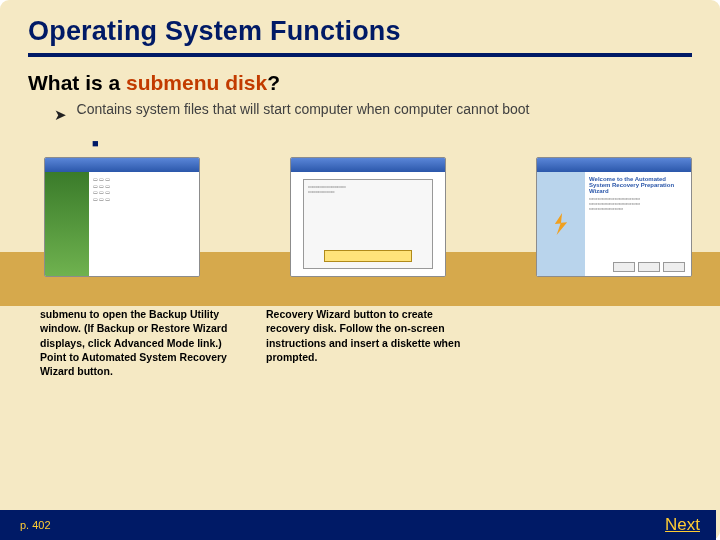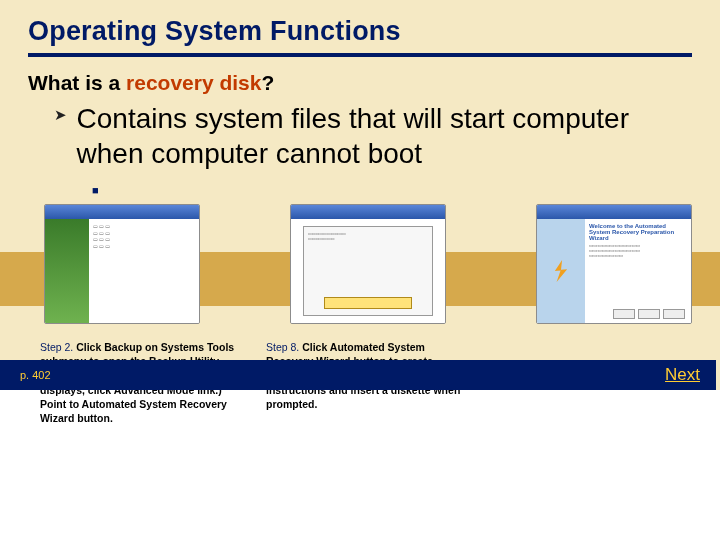--- a/index.html
+++ b/index.html
@@ -1,21 +1,22 @@
 <!DOCTYPE html>
 <html><head>
 <meta charset="utf-8">
 <style>
   * { box-sizing: border-box; margin: 0; padding: 0; }
   html, body { width: 720px; height: 540px; font-family: Georgia, 'Times New Roman', serif; }
   .slide {
-    width: 720px; height: 390px;
+    width: 720px; height: 540px;
     background: #f5e9c4;
     position: relative;
     padding: 16px 28px 0 28px;
+    border-radius: 9px;
   }
   .title {
     color: #001a66;
     font-family: 'Trebuchet MS', Arial, sans-serif;
     font-weight: bold;
     font-size: 27px;
     letter-spacing: 0.2px;
   }
   .rule {
     margin-top: 6px;
@@ -39,22 +40,22 @@
   }
   .chev {
     font-family: Arial, sans-serif;
     font-size: 15px;
     color: #222;
     margin-top: 5px;
     margin-right: 10px;
   }
   .bullet1 {
     font-family: 'Trebuchet MS', Arial, sans-serif;
-    font-size: 28px;
-    color: #000000;
+    font-size: 14px;
+    color: #404040;
     line-height: 1.25;
   }
   .sq-row {
     display: flex;
     align-items: flex-start;
     margin-top: 6px;
     padding-left: 64px;
   }
   .sq {
     font-family: Arial, sans-serif;
@@ -148,21 +149,21 @@
   }
 </style>
 </head>
 <body>
 
 <div class="slide">
   <div class="title">Operating System Functions</div>
   <hr class="rule">
 
   <div class="question">
-    <span>What is a </span><span class="hl">recovery disk</span><span>?</span>
+    <span>What is a </span><span class="hl">submenu disk</span><span>?</span>
   </div>
 
   <div class="chev-row">
     <span class="chev">➤</span>
     <div class="bullet1">Contains system files that will start computer when computer cannot boot</div>
   </div>
 
   <div class="sq-row">
     <span class="sq">■</span>
   </div>

